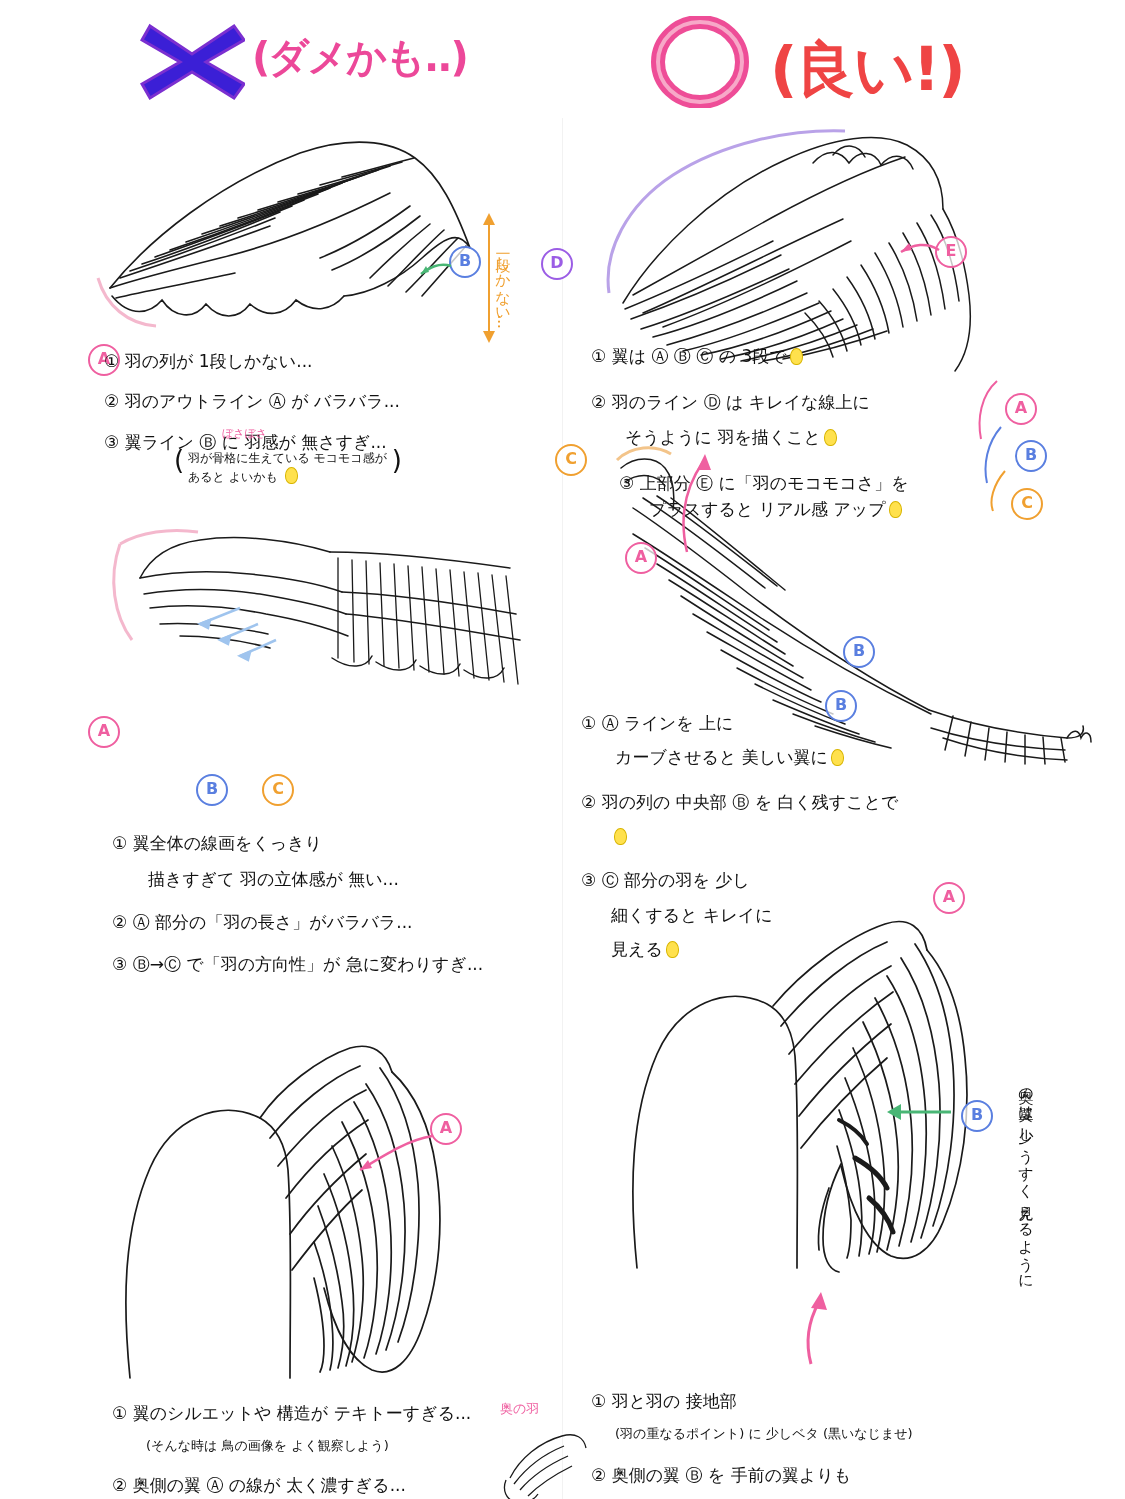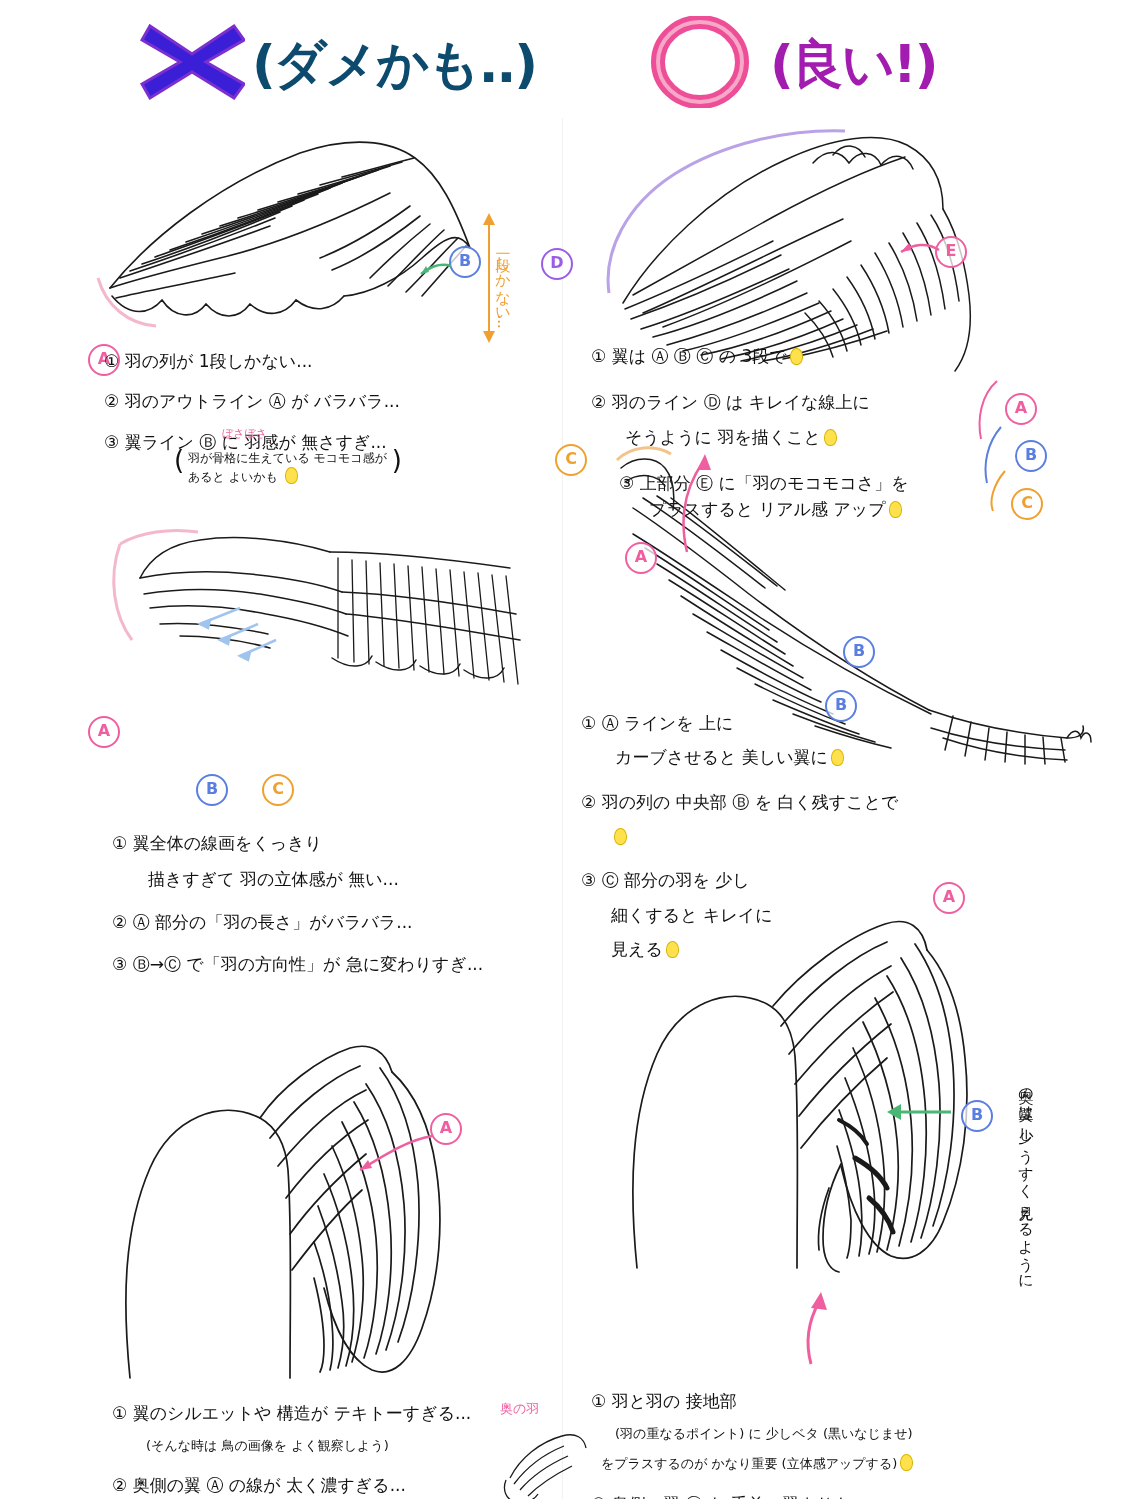--- a/index.html
+++ b/index.html
@@ -9,24 +9,24 @@
     font-family:"DejaVu Sans", sans-serif;
     position:relative;
     overflow:hidden;
   }
   .page{position:absolute;inset:0;}
 
   
   .hdr{position:absolute;top:0;left:0;width:1125px;height:118px;}
   .hdr-x{position:absolute;left:140px;top:18px;width:105px;height:85px;}
   .hdr-x svg{display:block;}
-  .hdr-x-label{position:absolute;left:252px;top:30px;font-size:52px;color:#0c4a6e;
+  .hdr-x-label{position:absolute;left:252px;top:30px;font-size:40px;color:#ec4899;
     font-weight:bold;font-family:"DejaVu Sans",sans-serif;letter-spacing:-2px;}
   .hdr-o{position:absolute;left:650px;top:16px;width:100px;height:92px;}
-  .hdr-o-label{position:absolute;left:770px;top:30px;font-size:52px;color:#a21caf;
+  .hdr-o-label{position:absolute;left:770px;top:30px;font-size:60px;color:#ef4444;
     font-weight:bold;letter-spacing:-2px;}
 
   
   .col{position:absolute;top:118px;width:562px;height:1381px;}
   .col-left{left:0;}
   .col-right{left:563px;}
   .divider{position:absolute;left:562px;top:118px;width:1px;height:1381px;background:#f2f2f2;}
 
   
   .note{position:absolute;font-size:17px;line-height:1.55;color:#111;}
@@ -415,20 +415,17 @@
     </svg>
     <svg class="art" style="left:230px;top:1170px;" width="40" height="80" viewBox="0 0 40 80">
       <path d="M18 76 C12 54 16 32 26 14" fill="none" stroke="#ef5fa0" stroke-width="3"></path>
       <path d="M28 4 L18 20 L34 22 Z" fill="#ef5fa0"></path>
     </svg>
     <div class="vtext" style="left:452px;top:960px;color:#111;height:260px;">奥の翼は 少し うすく 見えるように</div>
 
     <div class="note" style="left:28px;top:1270px;width:510px;">
       <div class="ln">① 羽と羽の 接地部</div>
       <div class="ln small" style="margin-top:10px;margin-left:24px;">(羽の重なるポイント) に 少しベタ (黒いなじませ)</div>
-      <div class="ln small" style="margin-top:10px;margin-left:10px;">
-        <span>をプラスするのが かなり重要  (立体感アップする)</span><span class="blob"></span>
-      </div>
       <div class="ln" style="margin-top:18px;">② 奥側の翼 Ⓑ を 手前の翼よりも</div>
 
     </div>
   </div>
 </div>
 
 </body></html>

